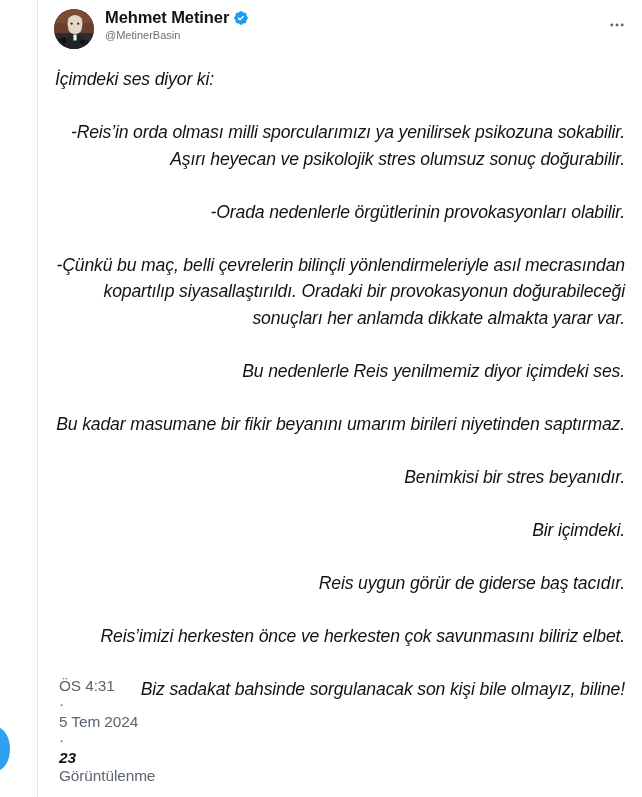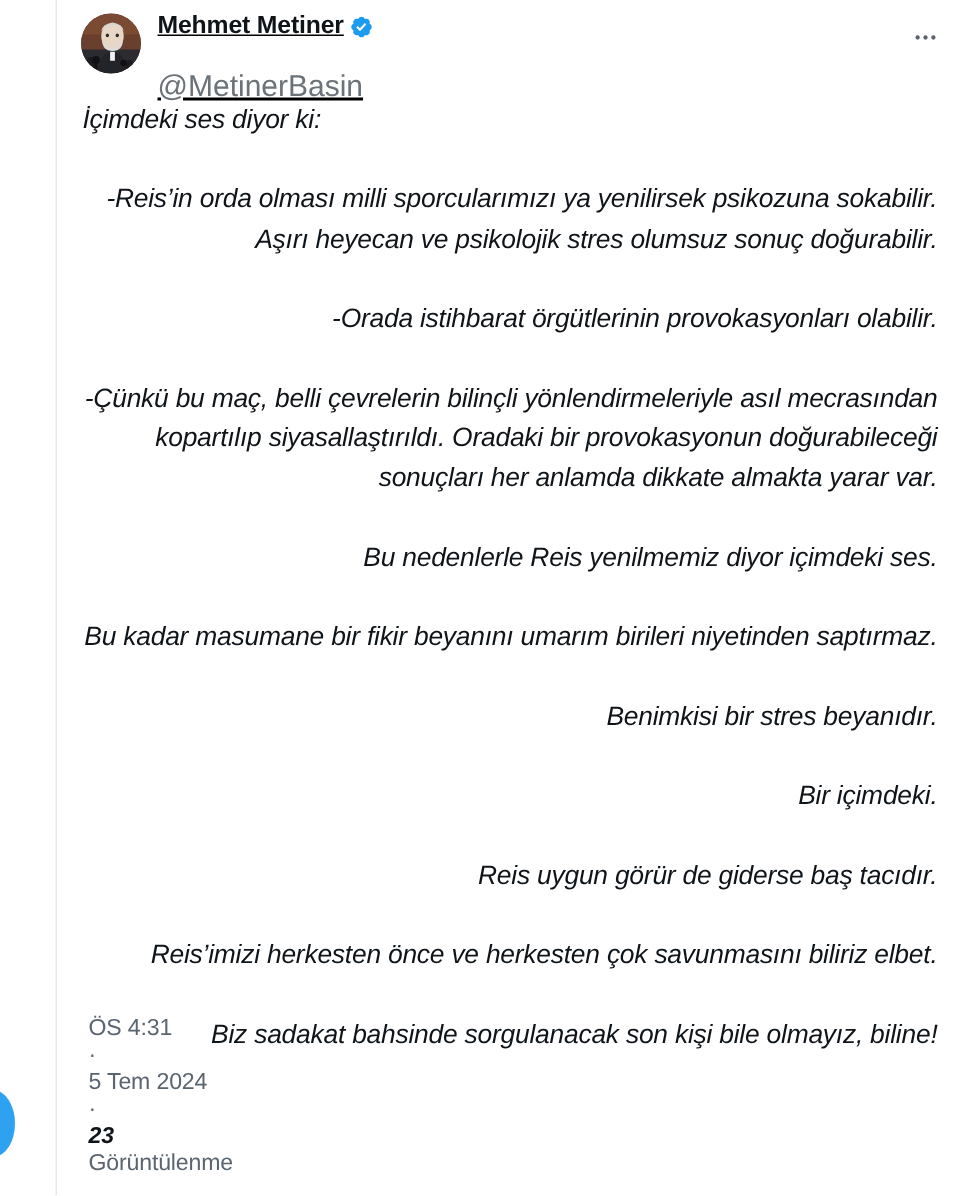--- a/index.html
+++ b/index.html
@@ -75,21 +75,20 @@
     position: relative;
   }
   .avatar svg { display: block; width: 40px; height: 40px; }
 
   .identity {
     margin-left: 11px;
     display: flex;
     flex-direction: column;
     justify-content: center;
     min-width: 0;
-    text-decoration: underline;
   }
 
   .name-row {
     display: flex;
     align-items: center;
     gap: 4px;
     line-height: 1.15;
   }
 
   .display-name {
@@ -103,24 +102,24 @@
   .verified {
     width: 16px;
     height: 16px;
     display: inline-block;
     flex: 0 0 16px;
     margin-top: 1px;
   }
   .verified svg { display: block; width: 16px; height: 16px; }
 
   .handle {
-    font-size: 20px;
+    font-size: 11px;
     color: #6b7278;
     line-height: 1.3;
-    margin-top: 18px;
+    margin-top: 1px;
     white-space: nowrap;
   }
 
   .more-btn {
     position: absolute;
     right: -6px;
     top: 2px;
     width: 30px;
     height: 30px;
     display: flex;
@@ -229,21 +228,21 @@
           <circle cx="5" cy="12" r="1.9" fill="#5b6570"></circle>
           <circle cx="12" cy="12" r="1.9" fill="#5b6570"></circle>
           <circle cx="19" cy="12" r="1.9" fill="#5b6570"></circle>
         </svg>
       </div>
     </div>
 
     <div class="tw-body">
       <p>İçimdeki ses diyor ki:</p>
       <p class="gap">-Reis’in orda olması milli sporcularımızı ya yenilirsek psikozuna sokabilir. Aşırı heyecan ve psikolojik stres olumsuz sonuç doğurabilir.</p>
-      <p class="gap">-Orada istihbarat örgütlerinin provokasyonları olabilir.</p>
+      <p class="gap">-Orada nedenlerle örgütlerinin provokasyonları olabilir.</p>
       <p class="gap">-Çünkü bu maç, belli çevrelerin bilinçli yönlendirmeleriyle asıl mecrasından kopartılıp siyasallaştırıldı. Oradaki bir provokasyonun doğurabileceği sonuçları her anlamda dikkate almakta yarar var.</p>
       <p class="gap">Bu nedenlerle Reis yenilmemiz diyor içimdeki ses.</p>
       <p class="gap">Bu kadar masumane bir fikir beyanını umarım birileri niyetinden saptırmaz.</p>
       <p class="gap">Benimkisi bir stres beyanıdır.</p>
       <p class="gap">Bir içimdeki.</p>
       <p class="gap">Reis uygun görür de giderse baş tacıdır.</p>
       <p class="gap">Reis’imizi herkesten önce ve herkesten çok savunmasını biliriz elbet.</p>
       <p class="gap">Biz sadakat bahsinde sorgulanacak son kişi bile olmayız, biline!</p>
     </div>
 

